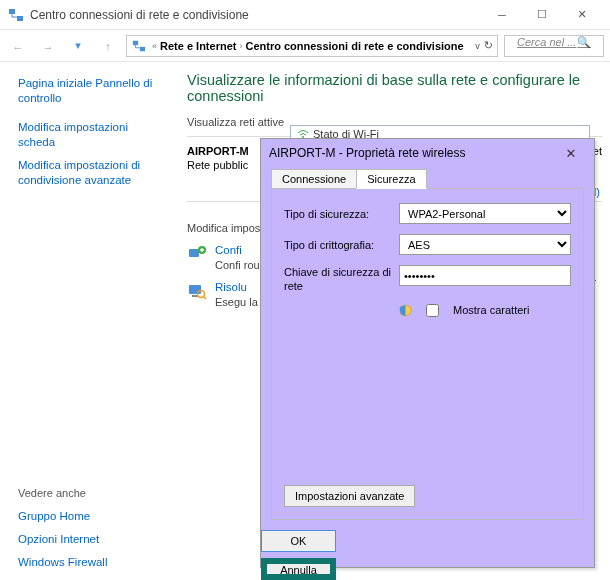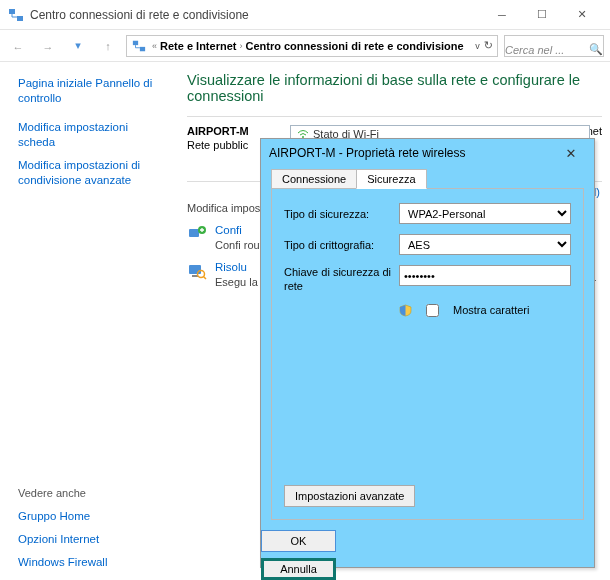--- a/index.html
+++ b/index.html
@@ -13,21 +13,21 @@
 .titlebar .win-btn { width: 40px; height: 26px; display: flex; align-items: center; justify-content: center; color: #555; font-size: 11px; }
 
 
 .navbar { height: 32px; display: flex; align-items: center; padding: 0 6px; gap: 6px; border-bottom: 1px solid #e5e5e5; }
 .nav-arrow { width: 24px; height: 24px; display: flex; align-items: center; justify-content: center; color: #999; }
 .breadcrumb { flex: 1; height: 22px; border: 1px solid #c8c8c8; display: flex; align-items: center; padding: 0 4px; font-size: 11px; background: #fff; overflow: hidden; }
 .breadcrumb .bc-icon { width: 16px; height: 16px; margin-right: 2px; display: inline-flex; align-items: center; justify-content: center; }
 .breadcrumb .bc-sep { color: #777; margin: 0 3px; font-size: 9px; }
 .breadcrumb .bc-item { color: #000; white-space: nowrap; font-weight: bold; }
 .breadcrumb .refresh { margin-left: auto; color: #555; }
-.searchbox { width: 100px; height: 22px; border: 1px solid #c8c8c8; display: flex; align-items: flex-end; padding: 0 0; color: #888; font-style: italic; font-size: 11px; }
+.searchbox { width: 100px; height: 22px; border: 1px solid #c8c8c8; display: flex; align-items: flex-start; padding: 0 12px; color: #888; font-style: italic; font-size: 11px; text-decoration: underline; }
 .searchbox .mag { margin-left: auto; font-style: normal; color: #555; }
 
 
 .mainwrap { display: flex; height: calc(580px - 62px); }
 .sidebar { width: 175px; padding: 14px 12px 10px 18px; display: flex; flex-direction: column; gap: 8px; }
 .sidebar a { color: #0066cc; text-decoration: none; font-size: 11.5px; line-height: 1.3; display: block; }
 .sidebar .group-title { color: #555; margin-top: auto; margin-bottom: 2px; font-size: 11px; }
 
 .content { flex: 1; padding: 10px 8px 8px 12px; position: relative; }
 .content h1 { color: #136a3f; font-weight: normal; font-size: 14.5px; margin-bottom: 12px; }
@@ -45,37 +45,37 @@
 .opt-item { display: flex; gap: 8px; margin-top: 10px; align-items: flex-start; }
 .opt-item .opt-icon { width: 20px; height: 20px; flex-shrink: 0; display: inline-flex; align-items: center; justify-content: center; }
 .opt-item .opt-body a { color: #0066cc; text-decoration: none; font-size: 11.5px; }
 .opt-item .opt-body .desc { font-size: 11px; color: #444; margin-top: 3px; }
 
 
 .statusbar { position: absolute; left: 290px; top: 125px; width: 300px; height: 18px; background: #fff; border: 1px solid #a7b6c4; display: flex; align-items: center; padding: 0 6px; font-size: 11px; color: #333; z-index: 5; }
 .statusbar .wifi-icon { margin-right: 4px; display:inline-flex; }
 
 
-.dialog { position: absolute; left: 260px; top: 138px; width: 335px; height: 430px; background: #7dd3fc; border: 1px solid #999; box-shadow: 2px 2px 3px rgba(0,0,0,0.15); z-index: 10; }
+.dialog { position: absolute; left: 260px; top: 138px; width: 335px; height: 430px; background: #c4b5fd; border: 1px solid #999; box-shadow: 2px 2px 3px rgba(0,0,0,0.15); z-index: 10; }
 .dialog .dlg-title { height: 28px; display: flex; align-items: center; padding: 0 8px; font-size: 12px; }
 .dialog .dlg-close { margin-left: auto; width: 30px; text-align: center; font-size: 13px; color: #333; }
 .dialog .tabs { display: flex; padding: 0 10px; height: 22px; align-items: flex-end; }
 .dialog .tab { padding: 3px 10px; font-size: 11px; border: 1px solid #bbb; background: #fff; margin-right: -1px; position: relative; }
 .dialog .tab.inactive { background: #f4f4f4; border-bottom: 1px solid #bbb; }
 .dialog .tab.active { border-bottom: 1px solid #fff; z-index: 2; }
 .dialog .tab-pane { border: 1px solid #bbb; margin: -1px 10px 10px 10px; padding: 14px 12px; height: 332px; position: relative; }
 .dialog .form-row { display: flex; align-items: center; margin-bottom: 10px; font-size: 11px; }
 .dialog .form-row .flabel { width: 115px; }
 .dialog .form-row .fctrl { flex: 1; }
 .dialog select, .dialog input[type=text], .dialog input[type=password] { width: 100%; height: 21px; border: 1px solid #999; font-size: 11px; padding: 0 4px; background: #fff; }
 .dialog .checkbox-row { display: flex; align-items: center; margin: 6px 0 0 115px; font-size: 11px; gap: 14px; }
 .dialog .shield { display:inline-flex; }
 .dialog .adv-btn { position: absolute; left: 12px; bottom: 12px; height: 22px; padding: 0 10px; font-size: 11px; border: 1px solid #aaa; background: #efefef; }
 .dialog .dlg-buttons { display: flex; justify-content: flex-end; gap: 6px; padding: 0 12px 12px 0; flex-direction: column; }
-.dialog .dlg-buttons button { width: 75px; height: 22px; font-size: 11px; border: 3px solid #0f766e; background: #efefef; }
+.dialog .dlg-buttons button { width: 75px; height: 22px; font-size: 11px; border: 6px solid #0f766e; background: #efefef; }
 .dialog .dlg-buttons button.primary { border: 1px solid #4a90d9; }
 
 .righttext { position: absolute; left: 560px; font-size: 11px; color: #444; }
 .rt1 { top: 209px; } .rt2 { top: 276px; }
 </style>
 </head>
 <body>
 
 <div class="titlebar">
   <span class="app-icon">
@@ -127,20 +127,21 @@
     <a style="margin-top:6px">Modifica impostazioni scheda</a>
     <a>Modifica impostazioni di condivisione avanzate</a>
     <div class="group-title">Vedere anche</div>
     <a>Gruppo Home</a>
     <a>Opzioni Internet</a>
     <a>Windows Firewall</a>
   </div>
 
   <div class="content">
     <h1>Visualizzare le informazioni di base sulla rete e configurare le connessioni</h1>
+    <div class="section-title">Visualizza reti attive</div>
     <div class="divider"></div>
 
     <div class="netline">
       <span class="netname">AIRPORT-M</span>
       <span class="net-right">
         <span class="lbl">Tipo di accesso:</span>
         <span>Internet</span>
       </span>
     </div>
     <div class="netline">

